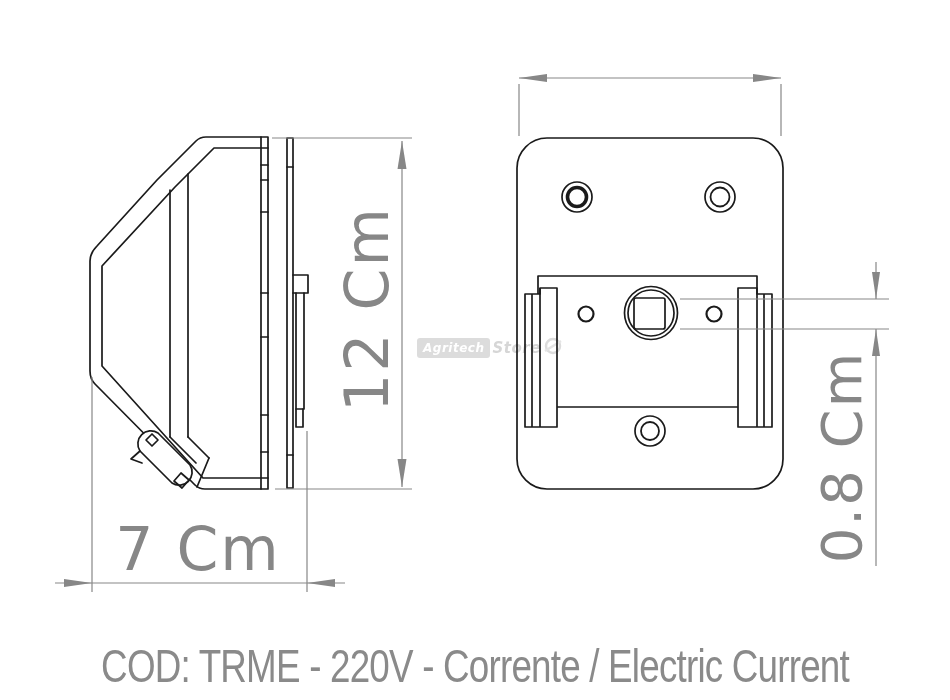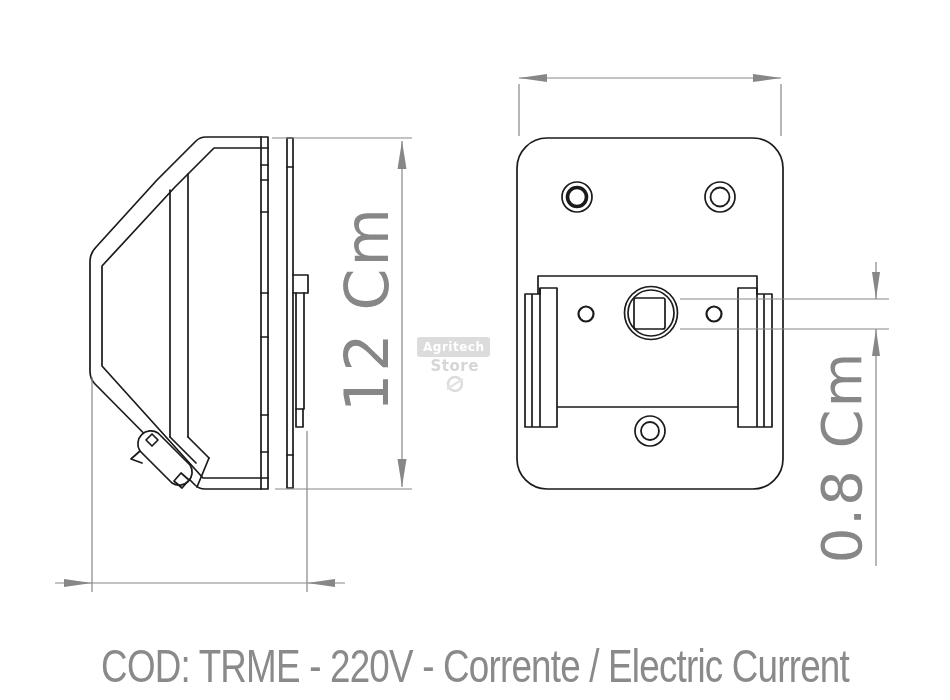--- a/index.html
+++ b/index.html
@@ -1,20 +1,20 @@
 <!DOCTYPE html>
 <html><head>
 <meta charset="utf-8">
 <style>
   html,body{margin:0;padding:0;background:#ffffff;}
   #stage{position:relative;width:950px;height:700px;background:#ffffff;overflow:hidden;
          font-family:"DejaVu Sans",sans-serif;}
   
   #watermark{position:absolute;left:417px;top:337px;height:22px;display:flex;align-items:center;
-             z-index:1;font-weight:bold;user-select:none;flex-direction:column;}
+             z-index:1;font-style:italic;font-weight:bold;user-select:none;}
   #watermark .wm-box{background:#dcdcdc;color:#ffffff;font-size:12px;line-height:18px;
              padding:1px 6px;border-radius:3px;letter-spacing:.5px;}
   #watermark .wm-store{color:#d6d6d6;font-size:15px;margin-left:2px;letter-spacing:.5px;}
   #watermark .wm-swoosh{margin-left:2px;}
   svg.linework{position:absolute;left:0;top:0;z-index:2;}
   .dim-label{position:absolute;z-index:3;color:#878787;text-align:center;
              font-size:60px;letter-spacing:2px;line-height:66px;white-space:nowrap;}
   .dim-label.vertical{transform:rotate(-90deg);}
   #caption{position:absolute;z-index:3;left:0;top:642px;width:950px;text-align:center;
            color:#8a8a8a;font-size:46px;line-height:48px;letter-spacing:-1px;
@@ -159,18 +159,19 @@
           <path d="M 876,329 V 566"></path>
         <polygon points="876,299 872,272 880,272" fill="#878787" stroke="none"></polygon>
         <polygon points="876,329 872,356 880,356" fill="#878787" stroke="none"></polygon>
       </g>
     </g>
   </svg>
 
 
   <div class="dim-label vertical" style="left:247px;top:276px;width:240px;">12 Cm</div>
 
+  <div class="dim-label" style="left:68px;top:516px;width:260px;">7 Cm</div>
 
   <div class="dim-label vertical" style="left:722px;top:424px;width:240px;font-size:56px;">0.8 Cm</div>
 
   <div id="caption">COD: TRME - 220V - Corrente / Electric Current</div>
 
 </div>
 
 </body></html>

